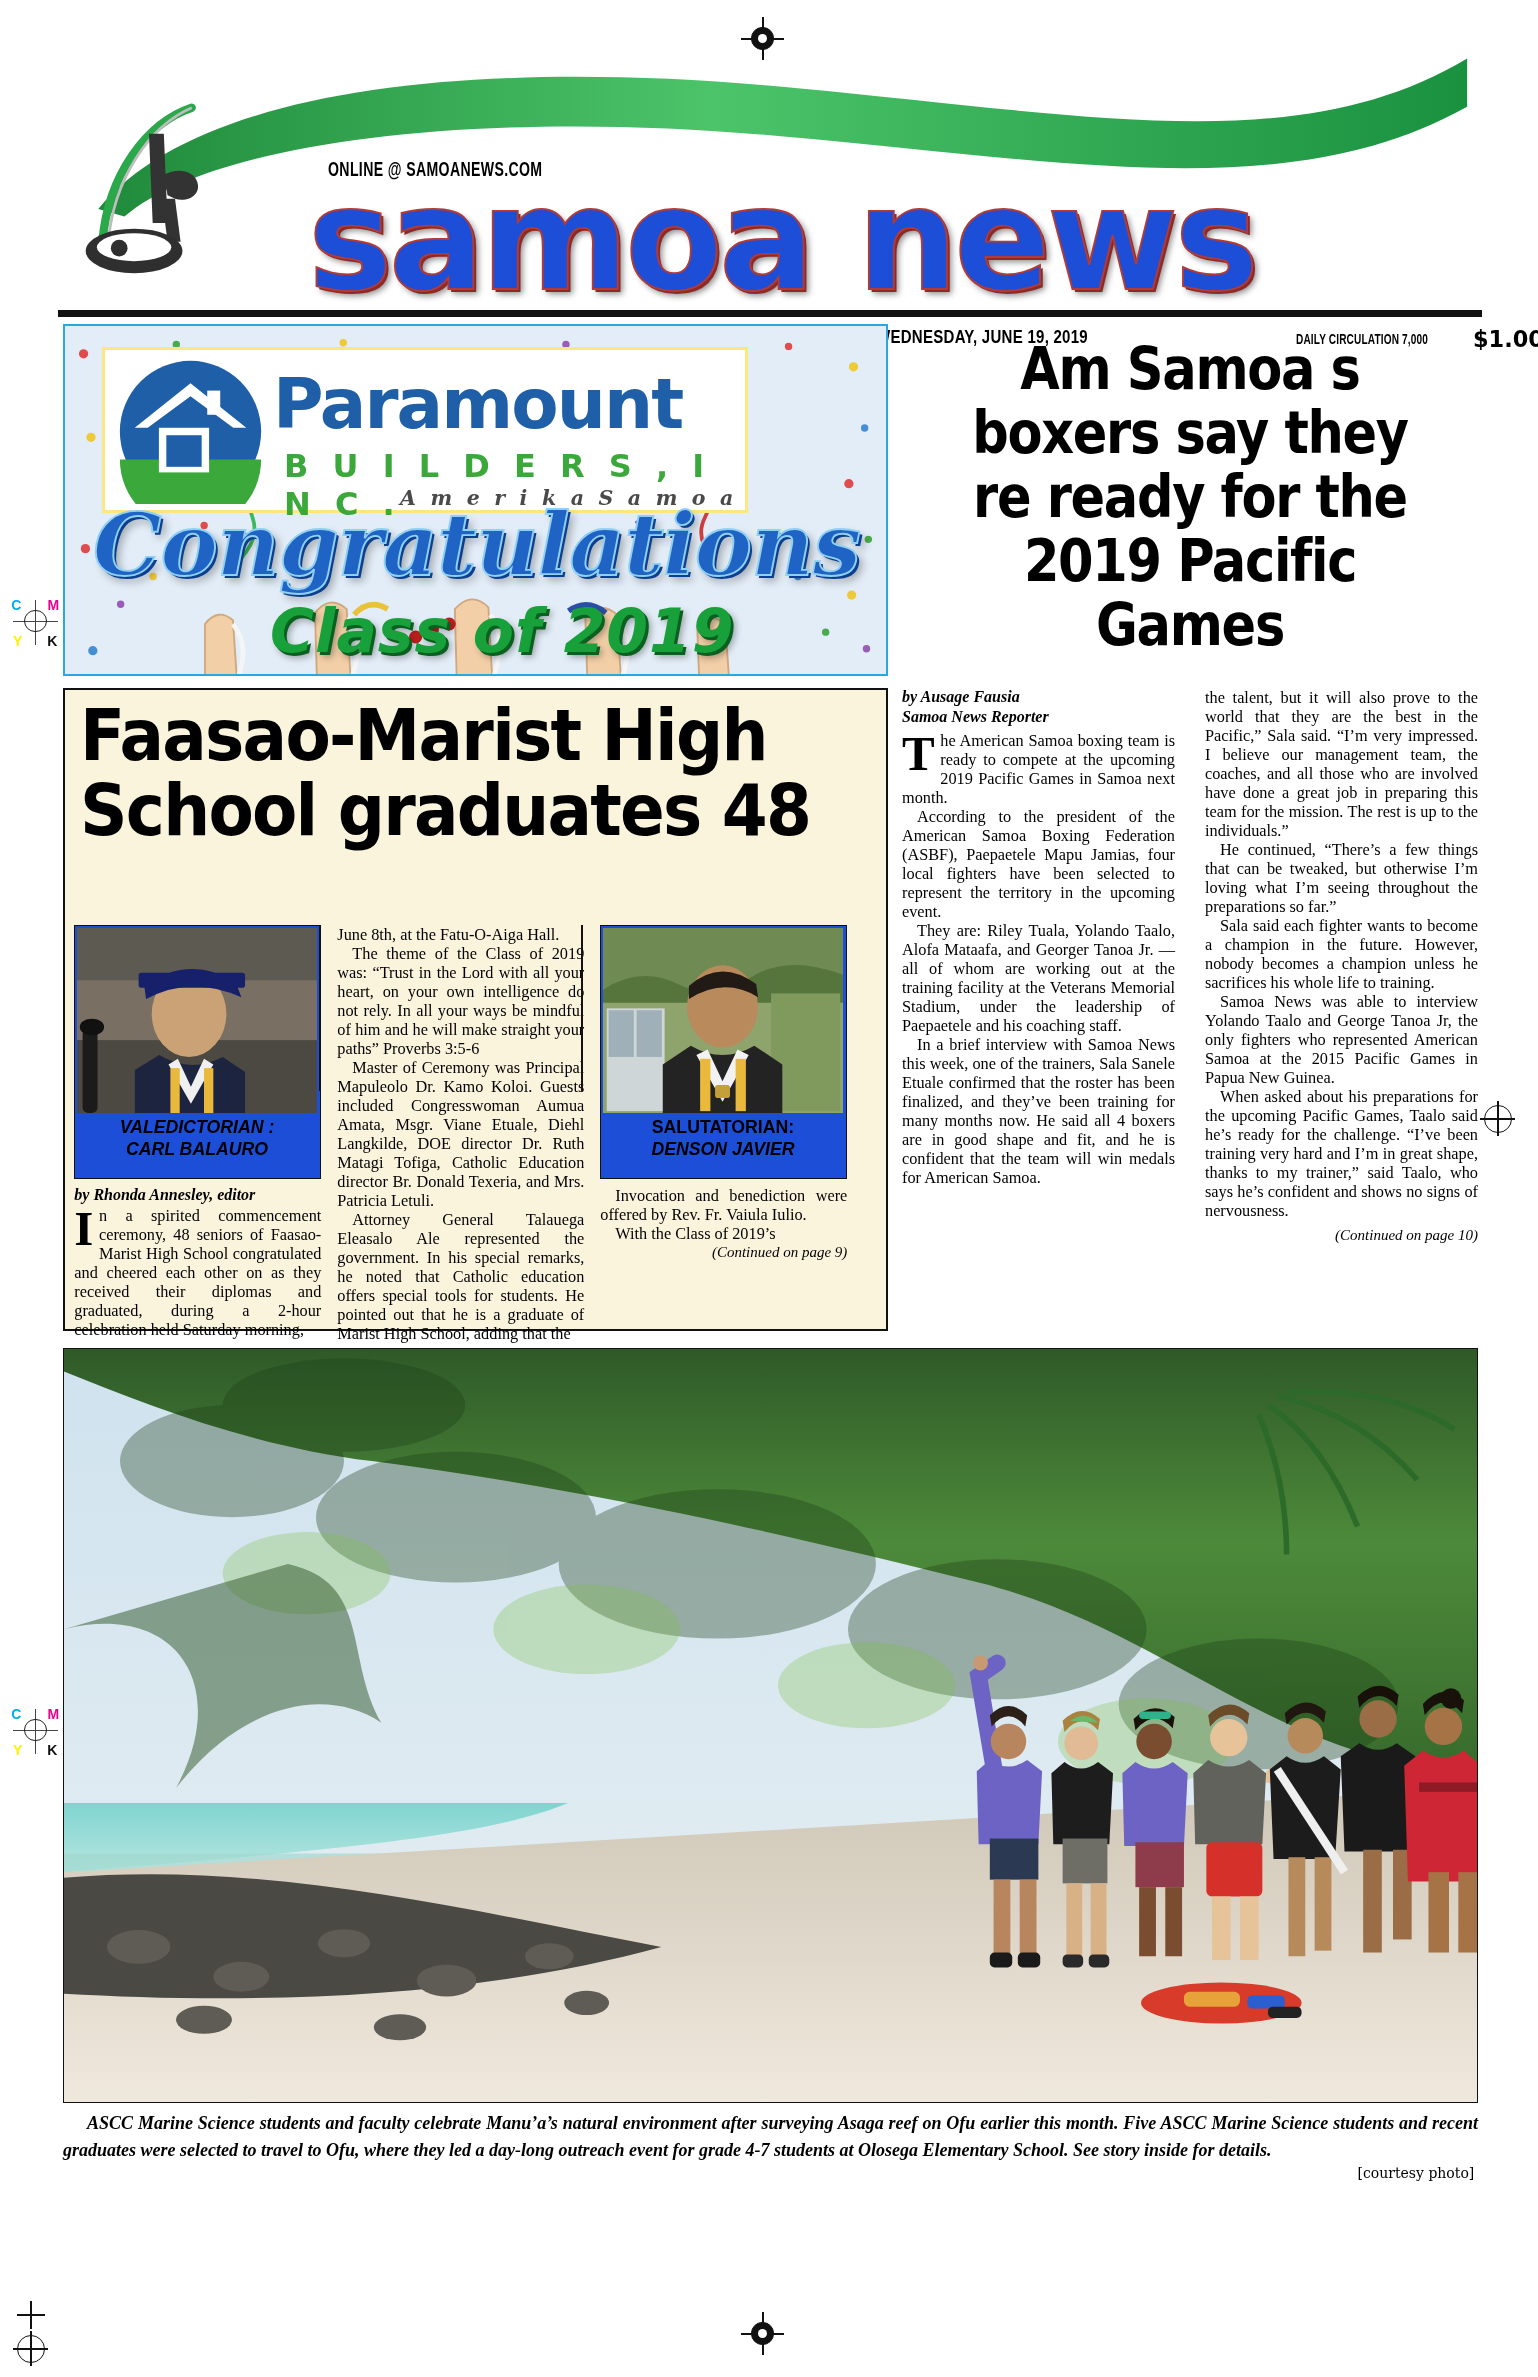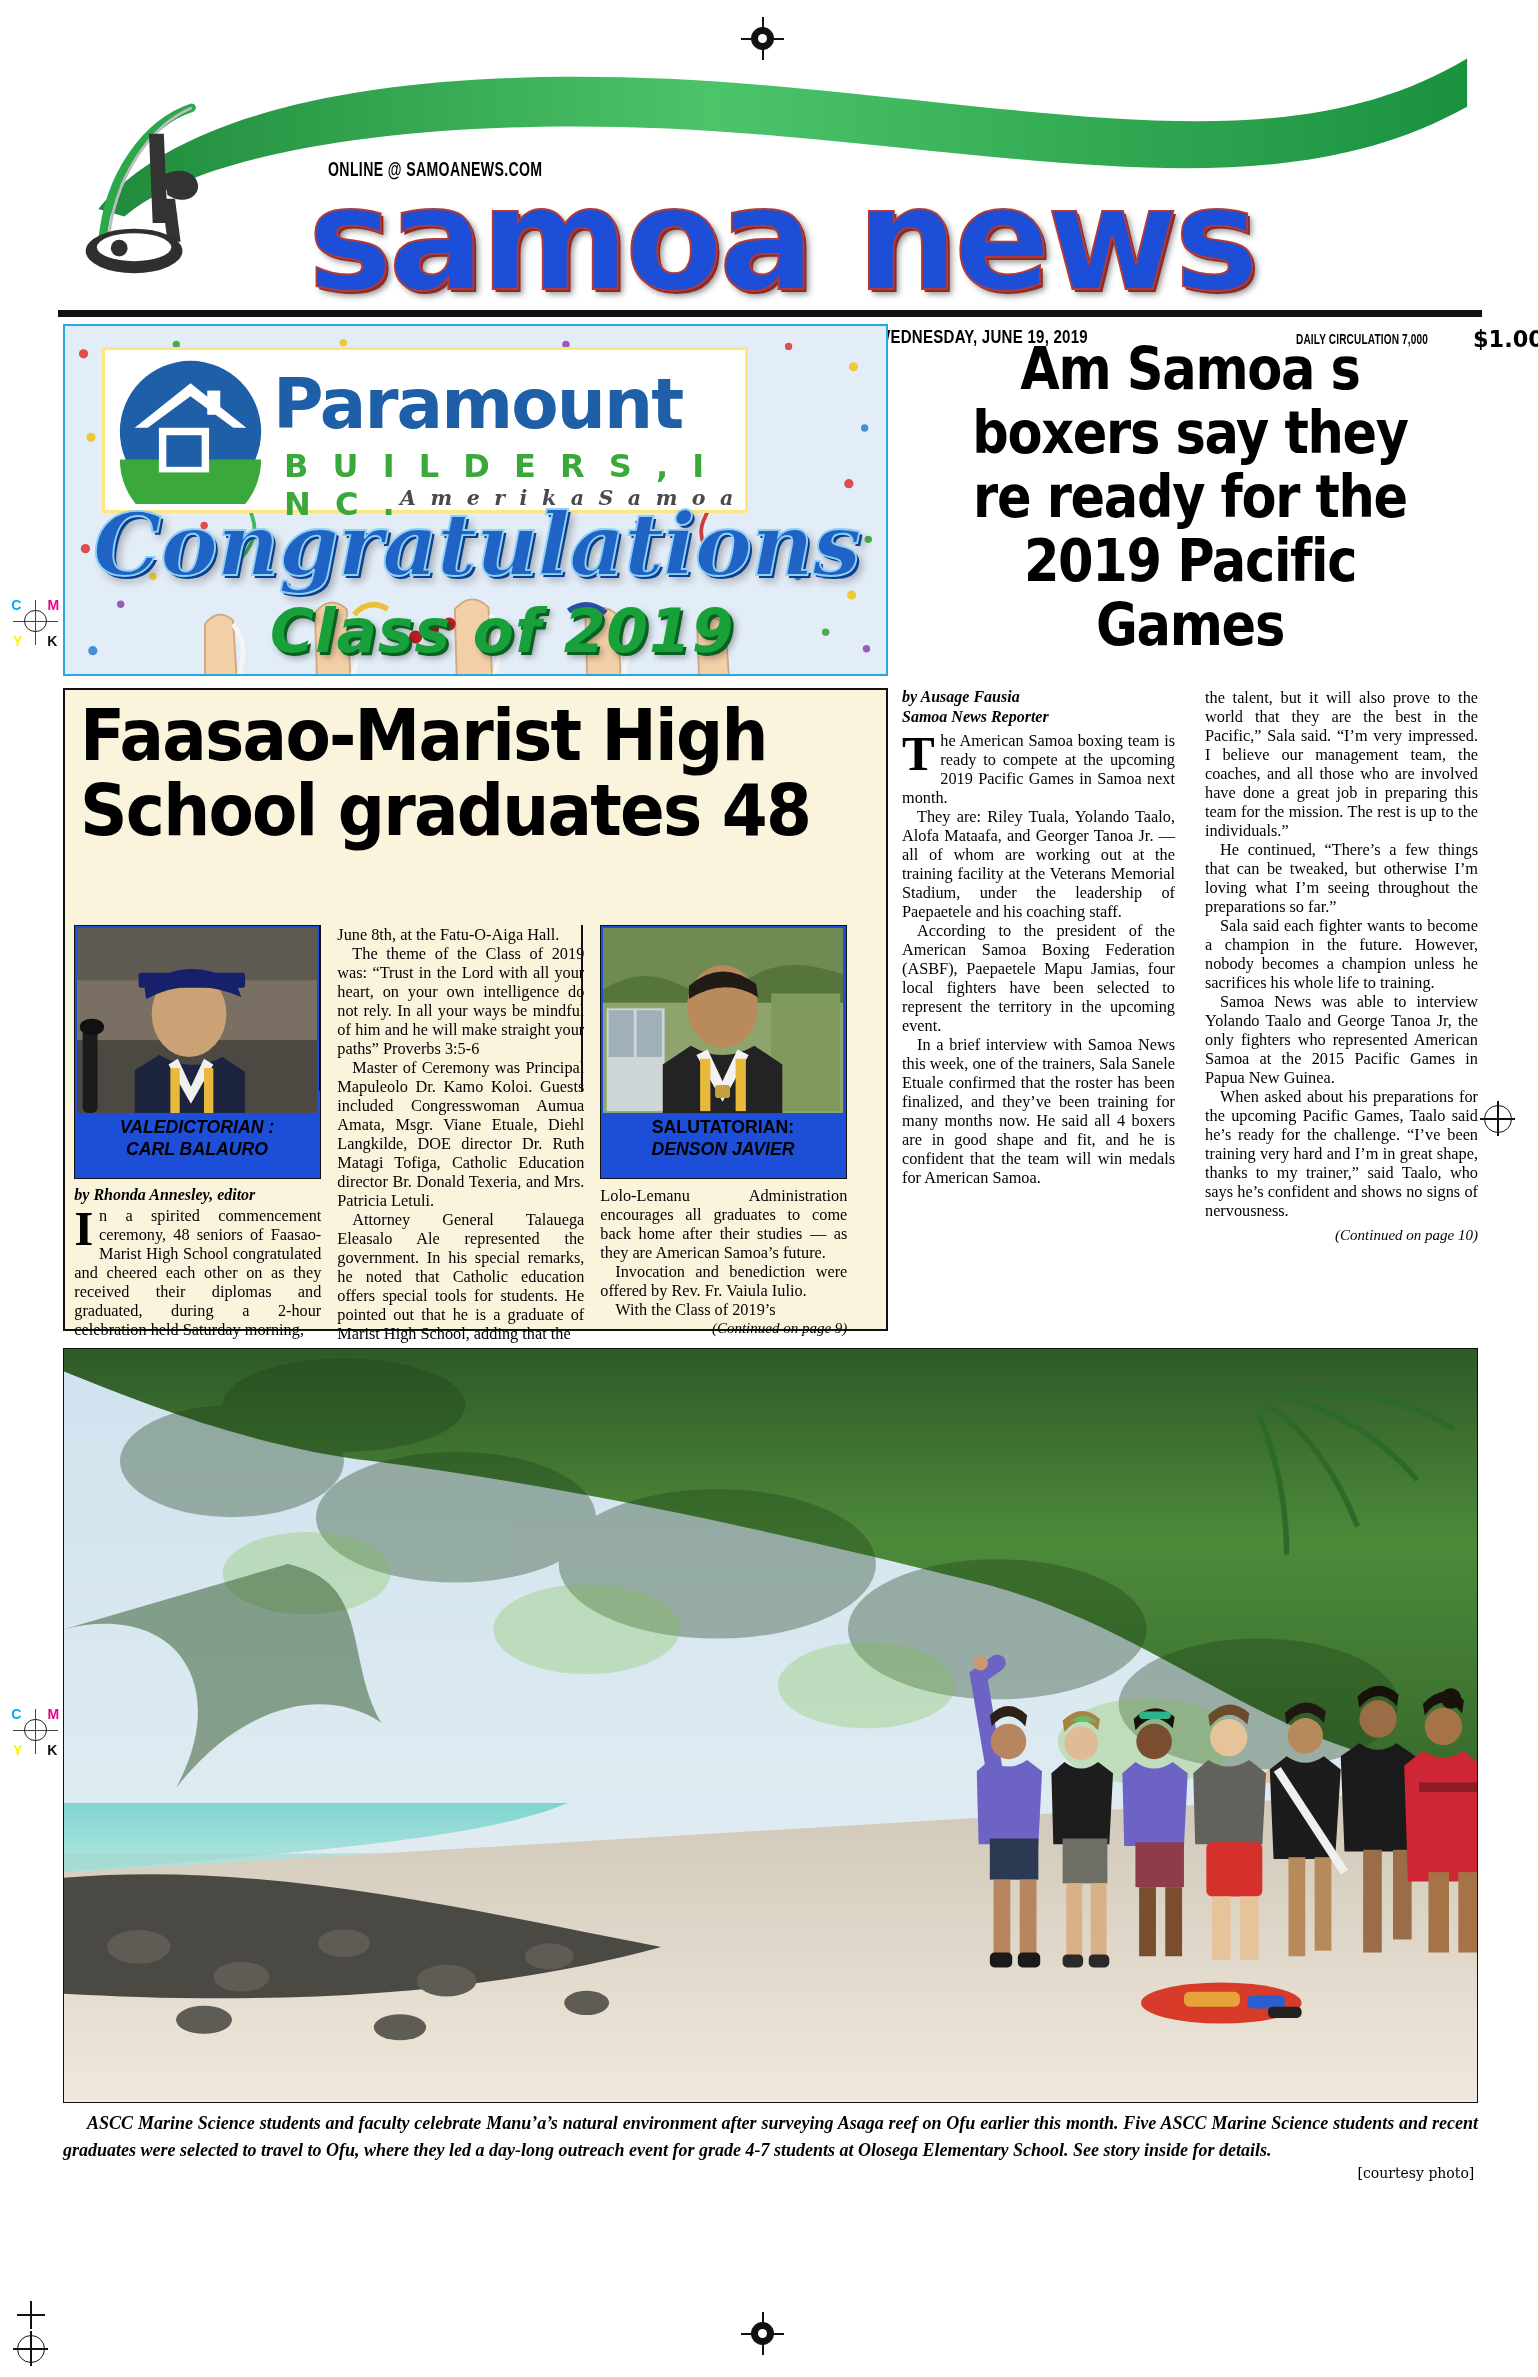--- a/index.html
+++ b/index.html
@@ -436,40 +436,39 @@
               <rect x="142" y="140" width="11" height="56" fill="#e8b93a"></rect>
               <rect x="120" y="168" width="16" height="14" rx="3" fill="#c3a03a"></rect>
             </svg>
             <div class="photo-cap" style="position:absolute;left:3.7px;top:190px;width:236px;">
               <div style="font-style:normal;">SALUTATORIAN:</div>
               <div>DENSON JAVIER</div>
             </div>
           </div>
 
           <div class="col-text" style="position:absolute;left:0;top:261px;width:247px;">
-            <p class="first">Lolo-Lemanu Administration encourages all graduates to come back home after their studies — as they are American Samoa’s future.</p>
             <p>Invocation and benediction were offered by Rev. Fr. Vaiula Iulio.</p>
             <p>With the Class of 2019’s</p>
             <div class="cont-note">(Continued on page 9)</div>
           </div>
         </div>
       </div>
 
       <div class="vrule" style="left:254px;top:235px;height:166px;"></div>
       <div class="vrule" style="left:516px;top:235px;height:166px;"></div>
     </div>
 
     <div class="right-block">
       <div class="rb-col" style="left:0;">
         <div class="byline-it">by Ausage Fausia</div>
         <div class="byline-it" style="margin-bottom:3.7px;">Samoa News Reporter</div>
         <div class="col-text">
           <p class="first"><span class="dropcap">T</span><span>he American Samoa boxing team is ready to compete at the upcoming 2019 Pacific Games in Samoa next month.</span></p>
+          <p>According to the president of the American Samoa Boxing Federation (ASBF), Paepaetele Mapu Jamias, four local fighters have been selected to represent the territory in the upcoming event.</p>
           <p>They are: Riley Tuala, Yolando Taalo, Alofa Mataafa, and Georger Tanoa Jr. — all of whom are working out at the training facility at the Veterans Memorial Stadium, under the leadership of Paepaetele and his coaching staff.</p>
-          <p>According to the president of the American Samoa Boxing Federation (ASBF), Paepaetele Mapu Jamias, four local fighters have been selected to represent the territory in the upcoming event.</p>
           <p>In a brief interview with Samoa News this week, one of the trainers, Sala Sanele Etuale confirmed that the roster has been finalized, and they’ve been training for many months now. He said all 4 boxers are in good shape and fit, and he is confident that the team will win medals for American Samoa.</p>
         </div>
       </div>
 
       <div class="rb-col" style="left:303px;">
         <div class="col-text">
           <p class="first">the talent, but it will also prove to the world that they are the best in the Pacific,” Sala said. “I’m very impressed. I believe our management team, the coaches, and all those who are involved have done a great job in preparing this team for the mission. The rest is up to the individuals.”</p>
           <p>He continued, “There’s a few things that can be tweaked, but otherwise I’m loving what I’m seeing throughout the preparations so far.”</p>
           <p>Sala said each fighter wants to become a champion in the future. However, nobody becomes a champion unless he sacrifices his whole life to training.</p>
           <p>Samoa News was able to interview Yolando Taalo and George Tanoa Jr, the only fighters who represented American Samoa at the 2015 Pacific Games in Papua New Guinea.</p>

